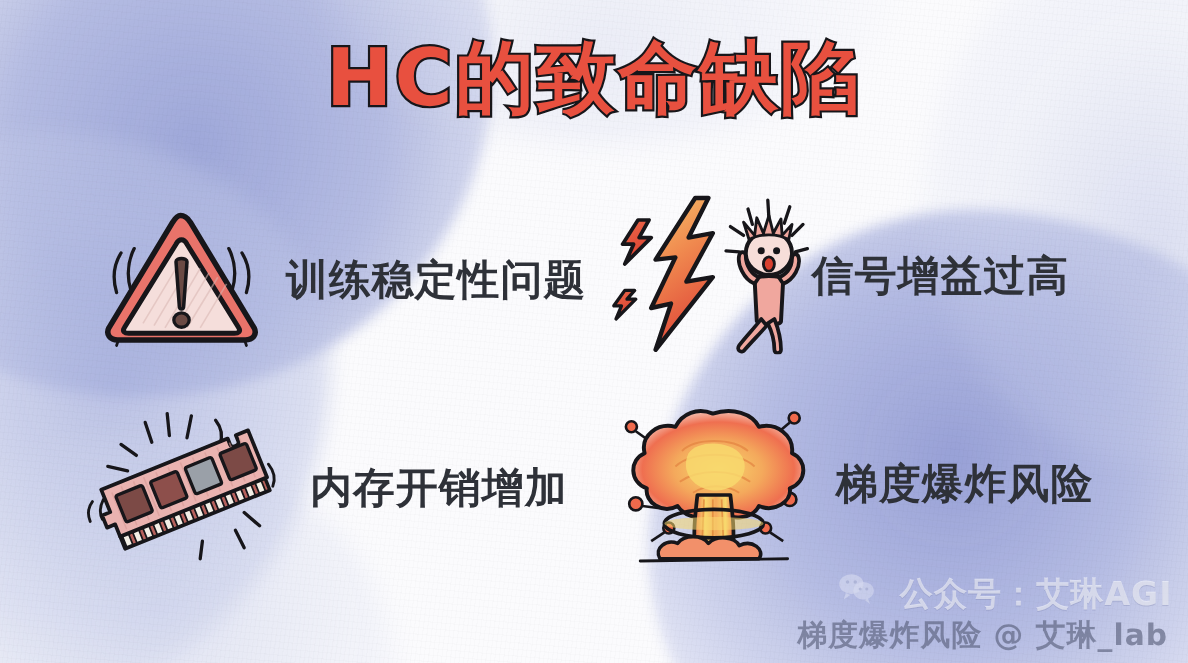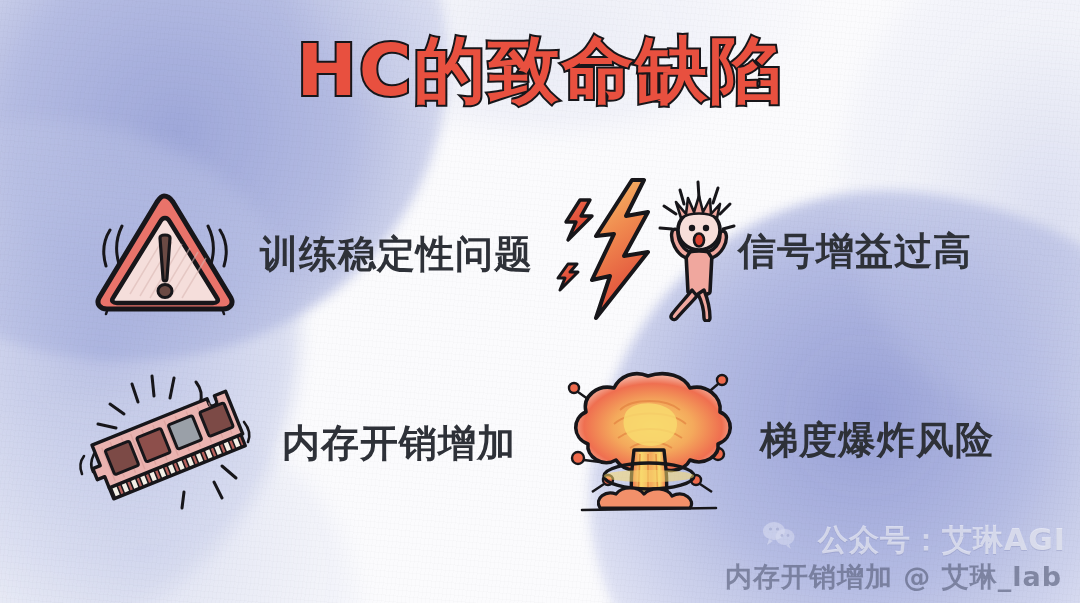--- a/index.html
+++ b/index.html
@@ -416,15 +416,15 @@
       <circle cx="8.5" cy="9" r="1.6" fill="rgba(150,156,190,.7)"></circle>
       <circle cx="15.5" cy="9" r="1.6" fill="rgba(150,156,190,.7)"></circle>
       <ellipse cx="23" cy="17" rx="9.5" ry="8" fill="rgba(255,255,255,.55)"></ellipse>
       <path d="M27,24 L29,29 L24,25.5 Z" fill="rgba(255,255,255,.55)"></path>
       <circle cx="20" cy="15.5" r="1.4" fill="rgba(150,156,190,.65)"></circle>
       <circle cx="26" cy="15.5" r="1.4" fill="rgba(150,156,190,.65)"></circle>
     </svg>
     <span>公众号：艾琳AGI</span>
   </div>
 
-  <div id="wm-small">内存开销增加 @ 艾琳_lab</div>
+  <div id="wm-small">梯度爆炸风险 @ 艾琳_lab</div>
 
 </div>
 
 </body></html>

